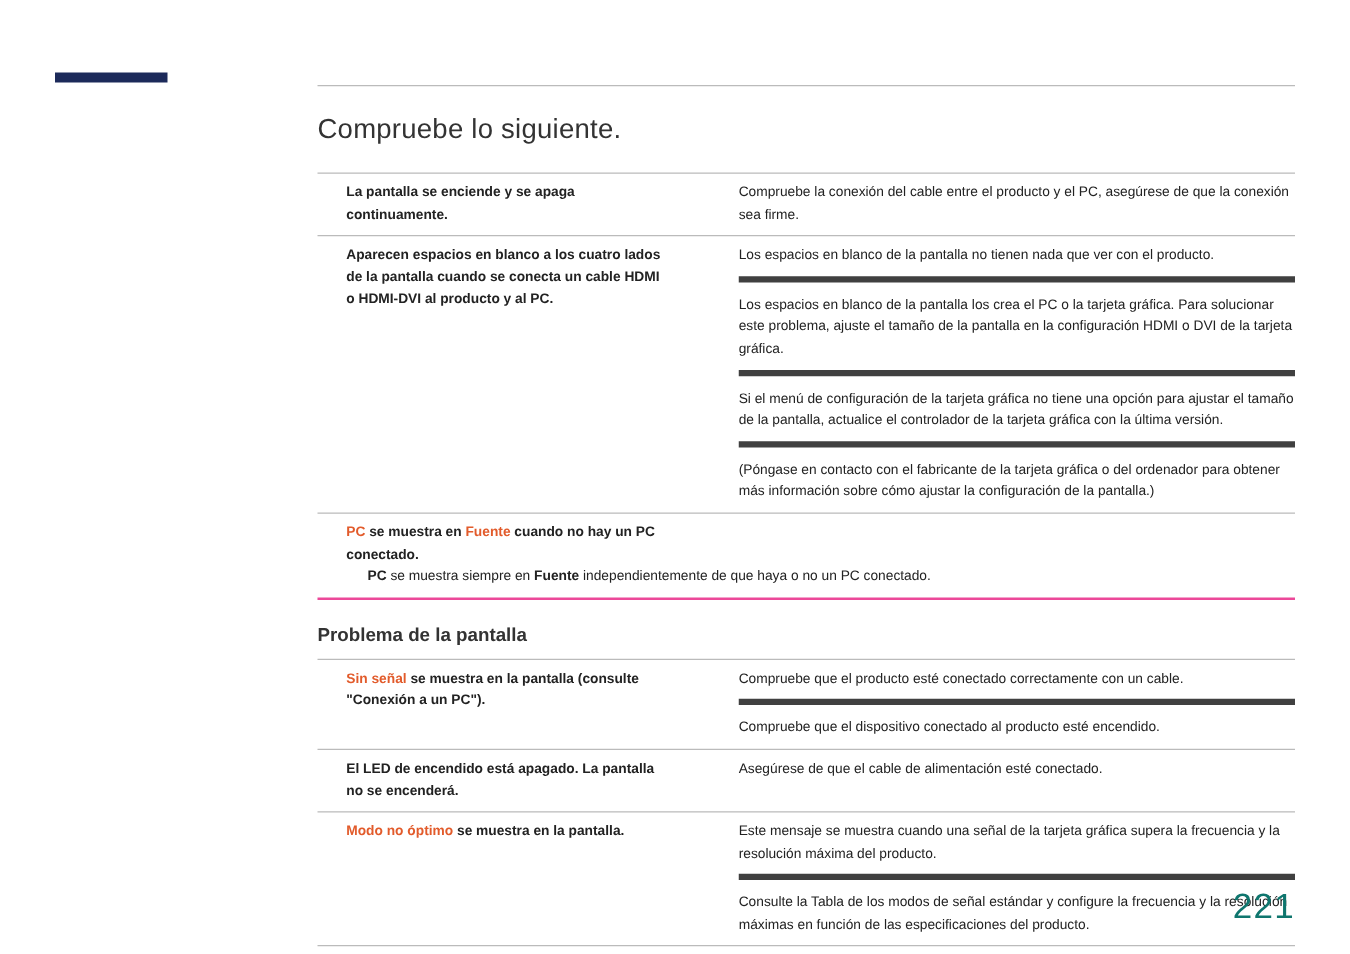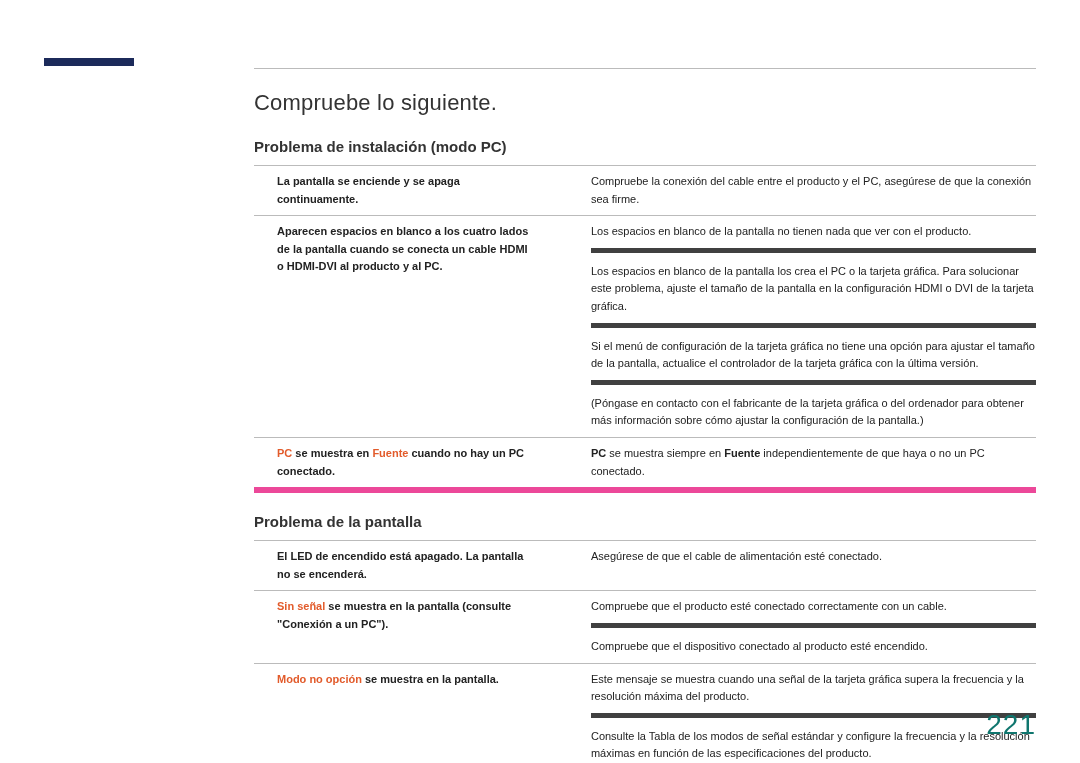--- a/index.html
+++ b/index.html
@@ -46,21 +46,21 @@
     margin: 20px 0 10px 0;
   }
   .tbl { width: 100%; }
   .row {
     display: flex;
     border-top: 1px solid #bbb;
     padding: 7px 0 7px 0;
     font-size: 11px;
     line-height: 1.6;
   }
-  .row:last-child { border-bottom: 6px solid #ec4899; }
+  .row:last-child { border-bottom: 2px solid #ec4899; flex-direction: column; }
   .col-left {
     width: 38%;
     padding-right: 14px;
     font-weight: 700;
     color: #222;
     margin-left: 23px;
   }
   .col-right {
     width: 62%;
     font-weight: 400;
@@ -89,21 +89,20 @@
 </head>
 <body>
 
 <div class="page">
   <div class="accent-bar"></div>
   <div class="top-divider"></div>
 
   <div class="content">
     <h1 class="title">Compruebe lo siguiente.</h1>
     <div id="sections">
-        <h2 class="section">Problema de instalación (modo PC)</h2>
         <div class="tbl">
           <div class="row">
             <div class="col-left"><span><span>La pantalla se enciende y se apaga continuamente.</span></span></div>
             <div class="col-right">
               <div class="sub-block"><span><span>Compruebe la conexión del cable entre el producto y el PC, asegúrese de que la conexión sea firme.</span></span></div>
             </div>
           </div>
           <div class="row">
             <div class="col-left"><span><span>Aparecen espacios en blanco a los cuatro lados de la pantalla cuando se conecta un cable HDMI o HDMI-DVI al producto y al PC.</span></span></div>
             <div class="col-right">
@@ -116,34 +115,34 @@
           <div class="row">
             <div class="col-left"><span><span class="hl">PC</span><span> se muestra en </span><span class="hl">Fuente</span><span> cuando no hay un PC conectado.</span></span></div>
             <div class="col-right">
               <div class="sub-block"><span><span class="hl-n bold">PC</span><span> se muestra siempre en </span><span class="hl-n bold">Fuente</span><span> independientemente de que haya o no un PC conectado.</span></span></div>
             </div>
           </div>
         </div>
         <h2 class="section">Problema de la pantalla</h2>
         <div class="tbl">
           <div class="row">
-            <div class="col-left"><span><span>El LED de encendido está apagado. La pantalla no se encenderá.</span></span></div>
-            <div class="col-right">
-              <div class="sub-block"><span><span>Asegúrese de que el cable de alimentación esté conectado.</span></span></div>
-            </div>
-          </div>
-          <div class="row">
             <div class="col-left"><span><span class="hl">Sin señal</span><span> se muestra en la pantalla (consulte "Conexión a un PC").</span></span></div>
             <div class="col-right">
               <div class="sub-block"><span><span>Compruebe que el producto esté conectado correctamente con un cable.</span></span></div>
               <div class="sub-block sub-div"><span><span>Compruebe que el dispositivo conectado al producto esté encendido.</span></span></div>
             </div>
           </div>
           <div class="row">
-            <div class="col-left"><span><span class="hl">Modo no opción</span><span> se muestra en la pantalla.</span></span></div>
+            <div class="col-left"><span><span>El LED de encendido está apagado. La pantalla no se encenderá.</span></span></div>
+            <div class="col-right">
+              <div class="sub-block"><span><span>Asegúrese de que el cable de alimentación esté conectado.</span></span></div>
+            </div>
+          </div>
+          <div class="row">
+            <div class="col-left"><span><span class="hl">Modo no óptimo</span><span> se muestra en la pantalla.</span></span></div>
             <div class="col-right">
               <div class="sub-block"><span><span>Este mensaje se muestra cuando una señal de la tarjeta gráfica supera la frecuencia y la resolución máxima del producto.</span></span></div>
               <div class="sub-block sub-div"><span><span>Consulte la Tabla de los modos de señal estándar y configure la frecuencia y la resolución máximas en función de las especificaciones del producto.</span></span></div>
             </div>
           </div>
           <div class="row">
             <div class="col-left"><span><span>Las imágenes de la pantalla apagado distorsionadas.</span></span></div>
           </div>
         </div>
       </div>

